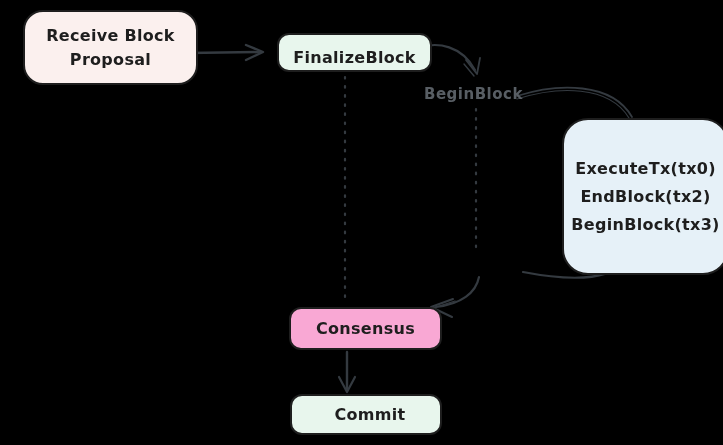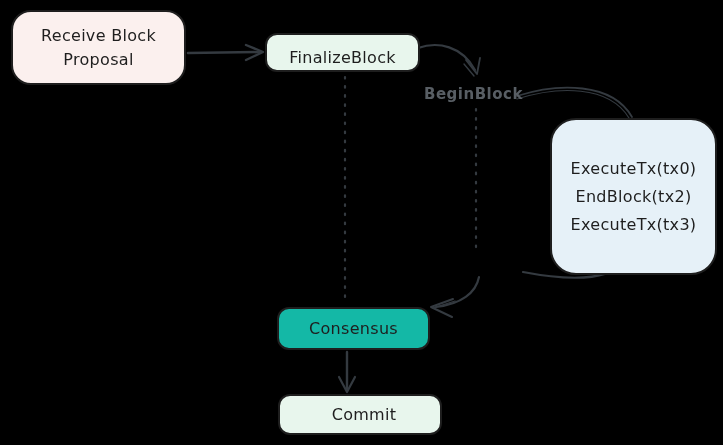--- a/index.html
+++ b/index.html
@@ -9,33 +9,34 @@
     background:#000000;
     overflow:hidden;
     font-family:"DejaVu Sans", sans-serif;
   }
   .edges{position:absolute;left:0;top:0;width:723px;height:445px;pointer-events:none;}
   .node{
     position:absolute;
     display:flex;align-items:center;justify-content:center;
     border:2px solid #1e1e1e;
     color:#1e1e1e;
-    font-size:16px;font-weight:400;
+    font-size:16px;font-weight:700;
     text-align:center;
     box-sizing:border-box;
     letter-spacing:0.3px;
+    margin-left:12px;
   }
   .node-label{white-space:pre-line;line-height:24px;}
   .node-receive{left:11px;top:10px;width:175px;height:75px;background:#fbf0ee;border-radius:20px;}
   .node-finalize{left:265px;top:33px;width:155px;height:39px;background:#e8f6ed;border-radius:12px;align-items:flex-end;}
   .node-execute{left:550px;top:118px;width:167px;height:157px;background:#e6f1f8;border-radius:26px;
                 flex-direction:column;justify-content:center;}
   .node-execute .tx-line{line-height:28px;font-size:16px;}
-  .node-consensus{left:277px;top:307px;width:153px;height:43px;background:#14b8a6;border-radius:12px;}
-  .node-commit{left:278px;top:394px;width:164px;height:41px;background:#e8f6ed;border-radius:12px;padding-left:8px;}
+  .node-consensus{left:277px;top:307px;width:153px;height:43px;background:#f9a8d4;border-radius:12px;}
+  .node-commit{left:278px;top:394px;width:152px;height:41px;background:#e8f6ed;border-radius:12px;padding-left:8px;}
   .phase-label{
     position:absolute;
     color:#585e64;
     font-size:15px;font-weight:700;
     text-align:center;
     letter-spacing:0.5px;
   }
   .phase-begin{left:424px;top:85px;width:94px;}
   .phase-end{left:438px;top:258px;width:78px;}
   .edge{stroke:#343a40;fill:none;stroke-linecap:round;stroke-linejoin:round;}
@@ -76,21 +77,21 @@
 Proposal</span>
   </div>
 
   <div class="node node-finalize">
     <span class="node-label">FinalizeBlock</span>
   </div>
 
   <div class="node node-execute">
     <span class="tx-line">ExecuteTx(tx0)</span>
     <span class="tx-line">EndBlock(tx2)</span>
-    <span class="tx-line">ExecuteTx(tx3)</span>
+    <span class="tx-line">BeginBlock(tx3)</span>
   </div>
 
   <div class="node node-consensus">
     <span class="node-label">Consensus</span>
   </div>
 
   <div class="node node-commit">
     <span class="node-label">Commit</span>
   </div>
 

